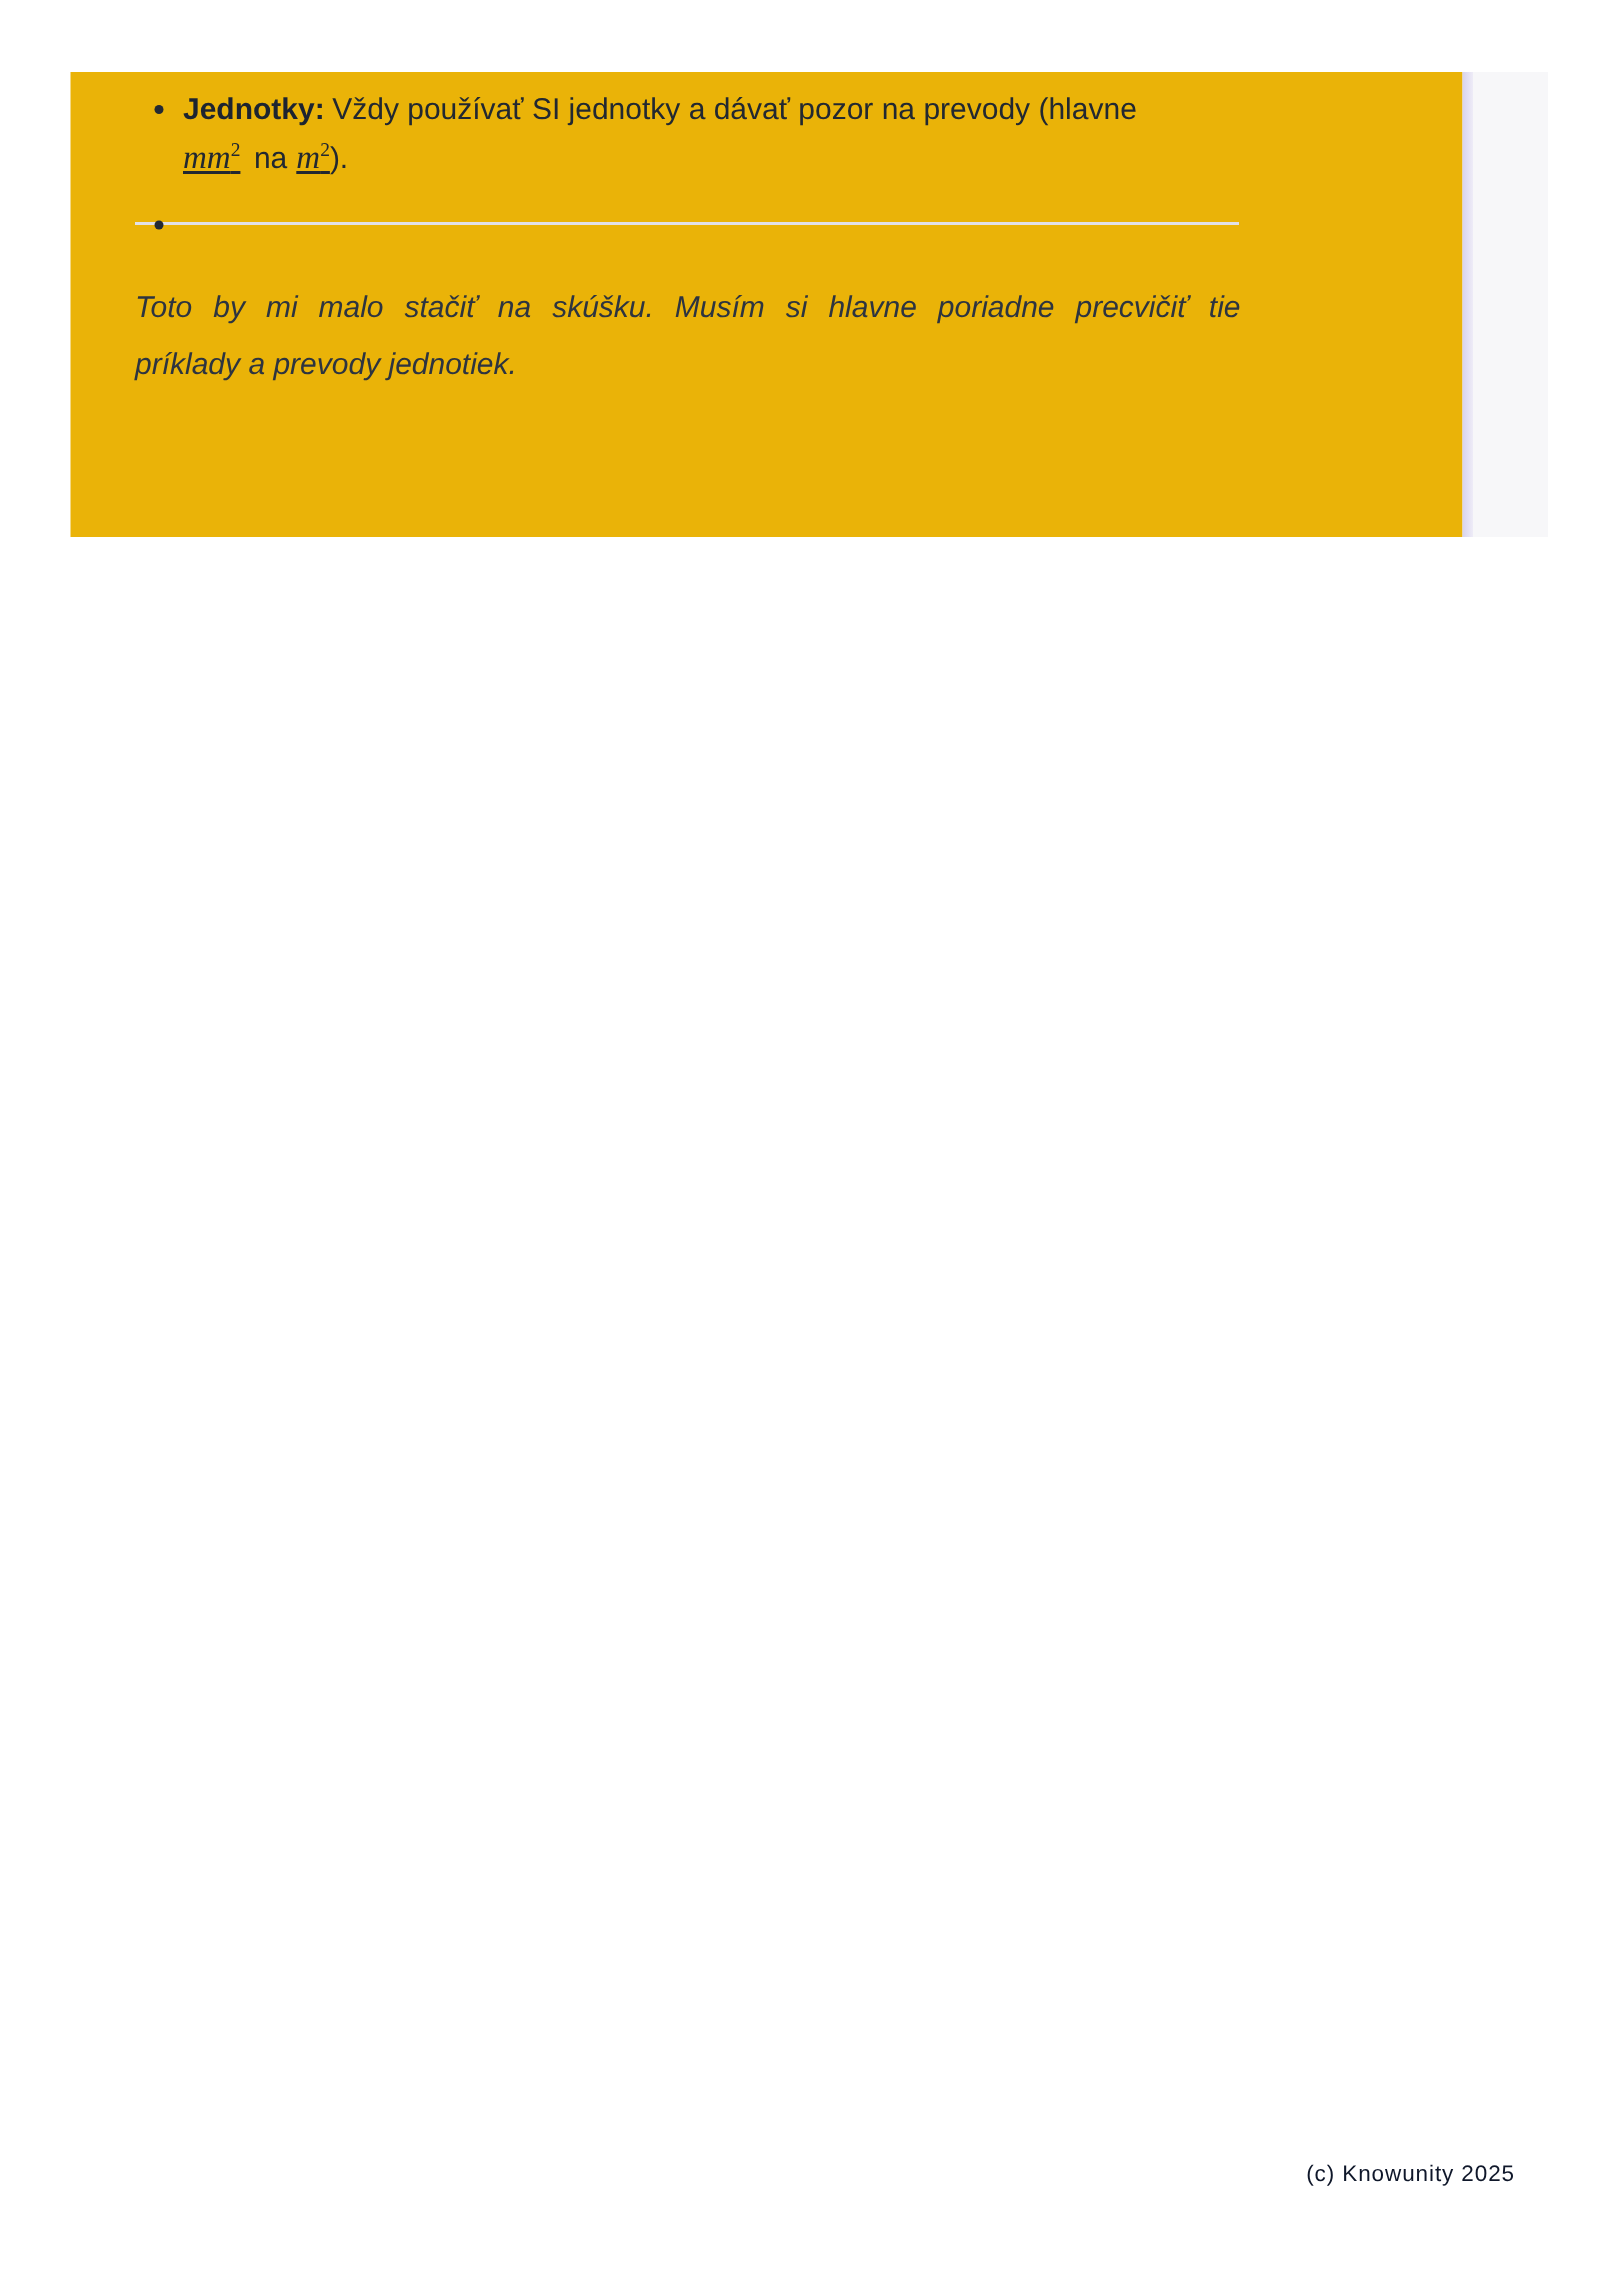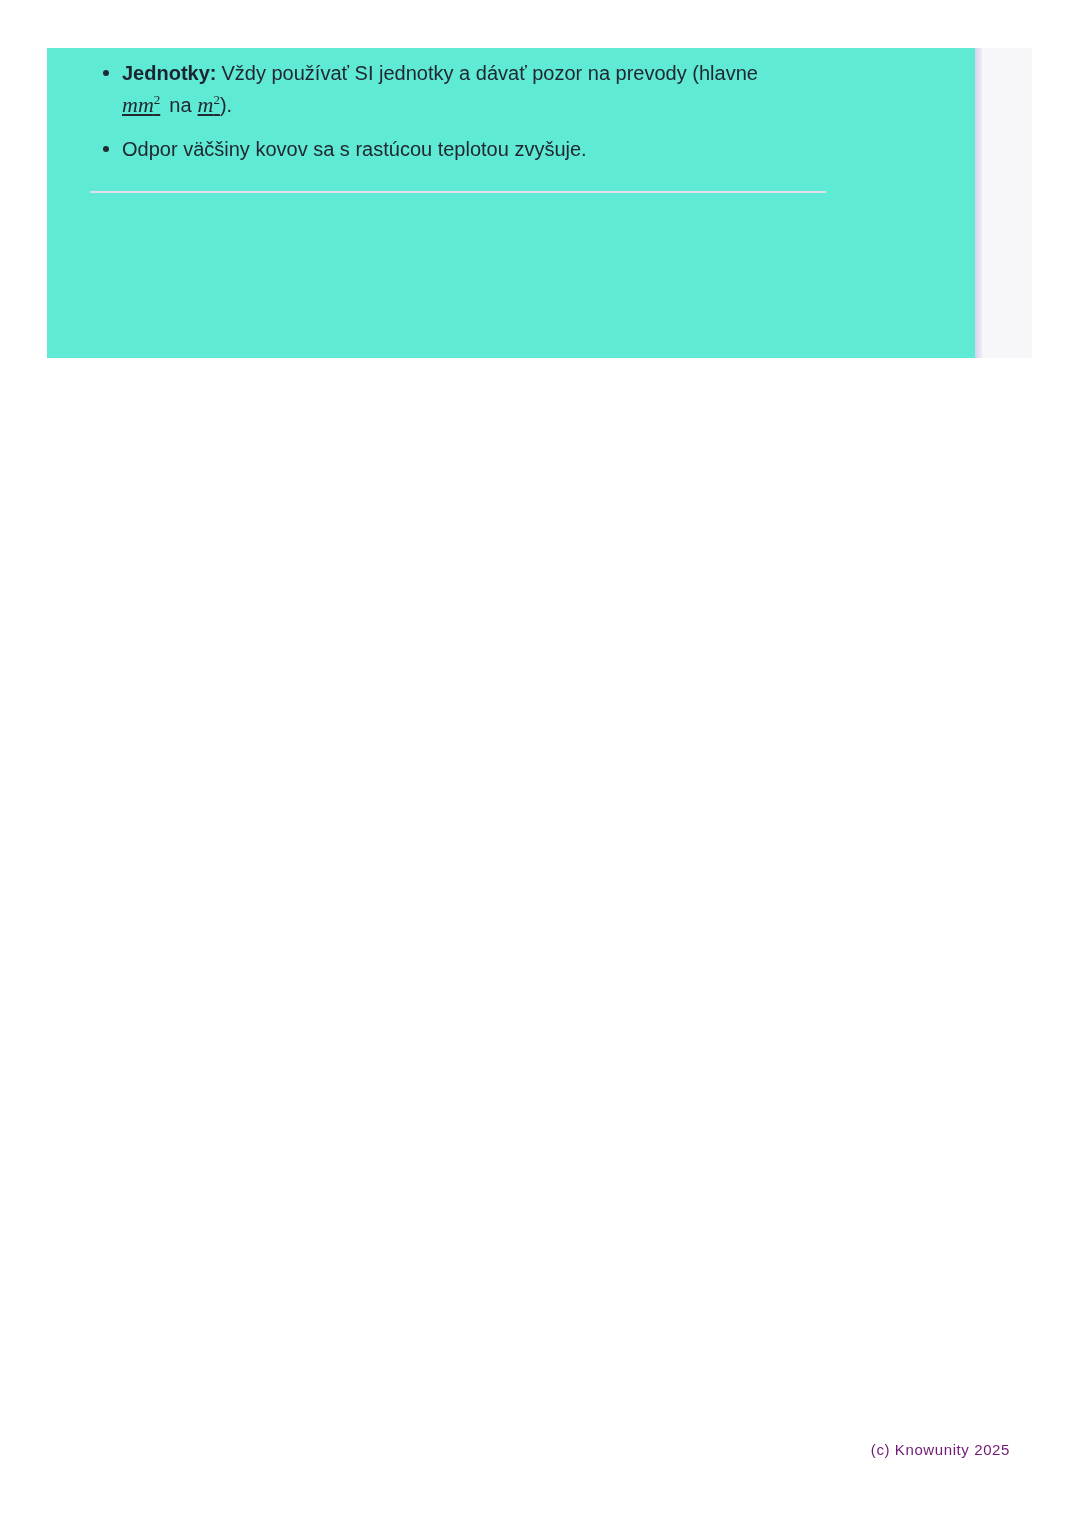--- a/index.html
+++ b/index.html
@@ -12,21 +12,21 @@
     overflow: hidden;
   }
 
   
   .document-page {
     position: absolute;
     left: 47px;
     top: 48px;
     width: 928px;
     height: 310px;
-    background: #5eead4;
+    background: #eab308;
   }
   .page-content {
     position: absolute;
     left: 43px;
     top: 0;
     width: 737px;
   }
 
   
   .bullet-list {
@@ -109,43 +109,46 @@
     background: #f7f7f9;
   }
 
   
   .footer-copyright {
     position: absolute;
     top: 1441px;
     right: 70px;
     font-size: 15px;
     letter-spacing: 0.6px;
-    color: #701a75;
+    color: #0f172a;
   }
 </style>
 </head>
 <body>
 
 <div class="document-page">
   <div class="page-content">
 
     <ul class="bullet-list">
       <li class="bullet-item first">
         <span class="bullet-marker"></span>
         <span class="bold-label">Jednotky:</span><span class="gap-left">Vždy používať SI jednotky a dávať pozor na prevody (hlavne</span><br>
         <span class="math m1"><span>mm</span><sup>2</sup></span><span>na</span><span class="math m2"><span>m</span><sup>2</sup></span><span>).</span>
       </li>
       <li class="bullet-item second">
         <span class="bullet-marker"></span>
-        <span>Odpor väčšiny kovov sa s rastúcou teplotou zvyšuje.</span>
       </li>
     </ul>
 
     <hr class="divider">
 
+    <div class="remark">
+      <div class="remark-line1">Toto by mi malo stačiť na skúšku. Musím si hlavne poriadne precvičiť tie</div>
+      <div class="remark-line2">príklady a prevody jednotiek.</div>
+    </div>
 
   </div>
 </div>
 
 <div class="page-edge-line"></div>
 <div class="page-edge-strip"></div>
 
 <div class="footer-copyright">(c) Knowunity 2025</div>
 
 </body></html>

